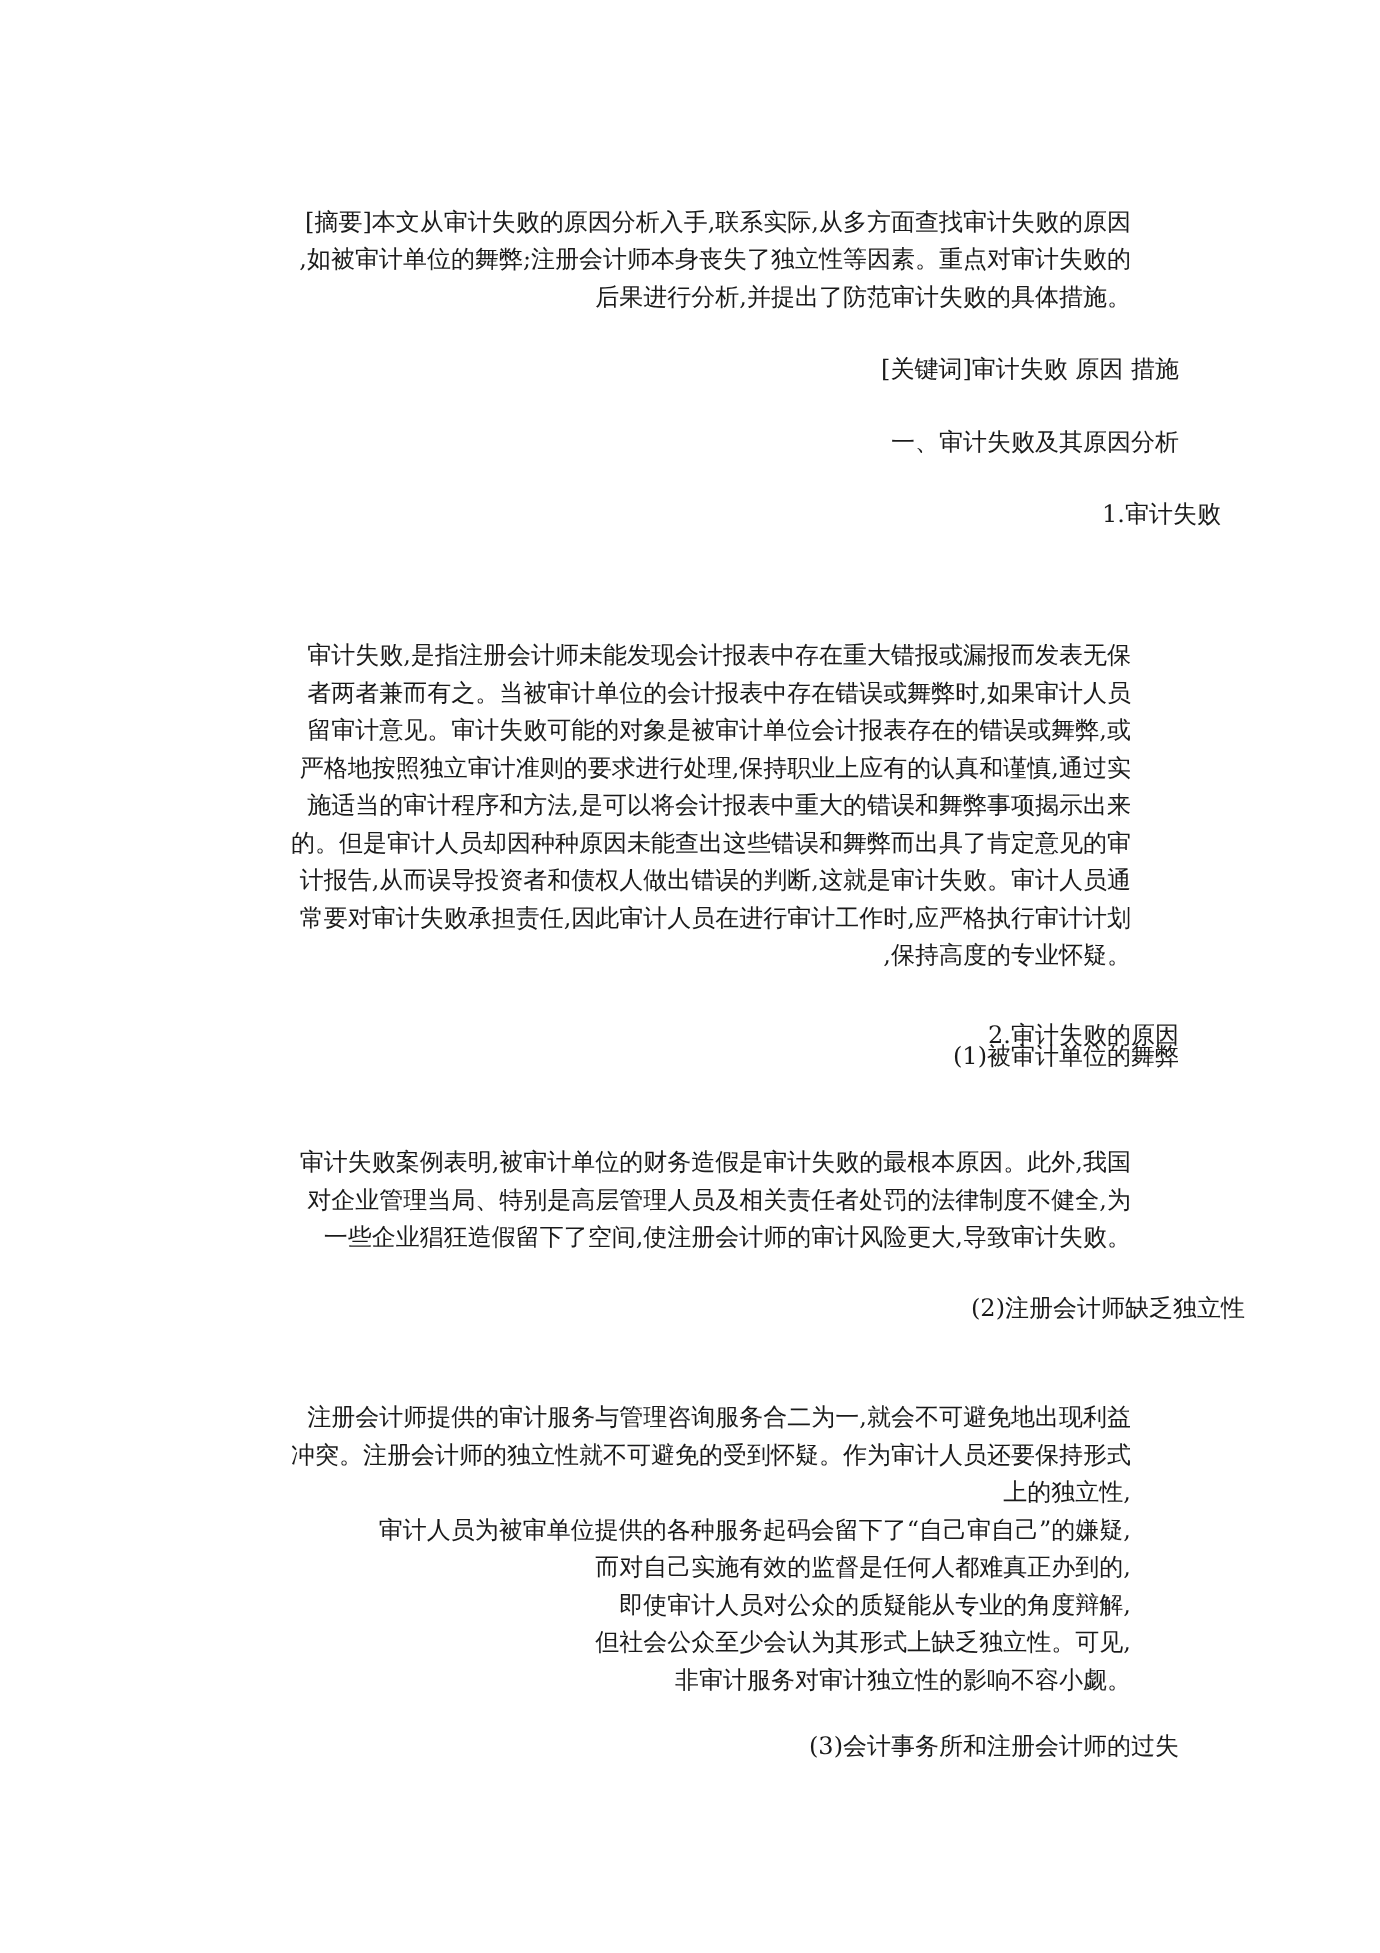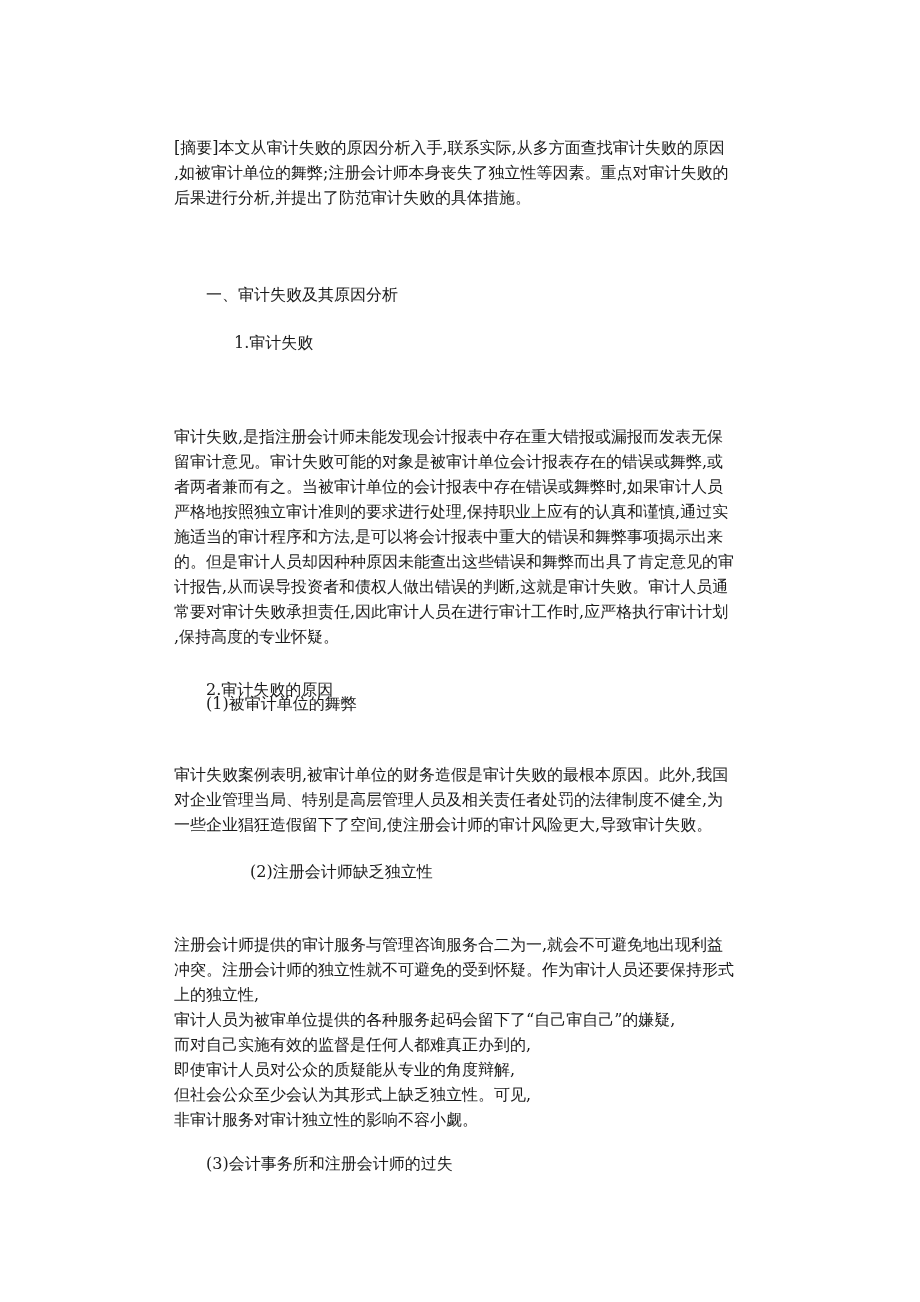--- a/index.html
+++ b/index.html
@@ -1,47 +1,50 @@
 <!DOCTYPE html>
 <html><head>
 <meta charset="utf-8">
 <style>
   html, body { margin: 0; padding: 0; background: #ffffff; }
   body { width: 920px; height: 1302px; position: relative; overflow: hidden;
          font-family: "DejaVu Serif", "Liberation Serif", serif; color: #1a1a1a; }
-  .page { position: absolute; left: 0; top: 0; width: 920px; height: 1302px; }
+  .page { position: absolute; left: 0; top: 0; width: 920px; height: 1302px; text-align: right; }
   .block { position: absolute; left: 174px; width: 580px; font-size: 16px; line-height: 25px;
            white-space: nowrap; }
   .line { display: block; height: 25px; }
   .indent { left: 206px; }
 </style>
 </head>
 <body>
 
 <div class="page">
 
   <div class="block" style="top:135px;">
     <span class="line">[摘要]本文从审计失败的原因分析入手,联系实际,从多方面查找审计失败的原因</span>
     <span class="line">,如被审计单位的舞弊;注册会计师本身丧失了独立性等因素。重点对审计失败的</span>
     <span class="line">后果进行分析,并提出了防范审计失败的具体措施。</span>
   </div>
 
+  <div class="block indent" style="top:233px;">
+    <span class="line">[关键词]审计失败 原因 措施</span>
+  </div>
 
   <div class="block indent" style="top:282px;">
     <span class="line">一、审计失败及其原因分析</span>
   </div>
 
   <div class="block indent" style="top:330px;margin-left:28px;">
     <span class="line">1.审计失败</span>
   </div>
 
   <div class="block" style="top:400px;margin-top:24px;">
     <span class="line">审计失败,是指注册会计师未能发现会计报表中存在重大错报或漏报而发表无保</span>
+    <span class="line">者两者兼而有之。当被审计单位的会计报表中存在错误或舞弊时,如果审计人员</span>
     <span class="line">留审计意见。审计失败可能的对象是被审计单位会计报表存在的错误或舞弊,或</span>
-    <span class="line">者两者兼而有之。当被审计单位的会计报表中存在错误或舞弊时,如果审计人员</span>
     <span class="line">严格地按照独立审计准则的要求进行处理,保持职业上应有的认真和谨慎,通过实</span>
     <span class="line">施适当的审计程序和方法,是可以将会计报表中重大的错误和舞弊事项揭示出来</span>
     <span class="line">的。但是审计人员却因种种原因未能查出这些错误和舞弊而出具了肯定意见的审</span>
     <span class="line">计报告,从而误导投资者和债权人做出错误的判断,这就是审计失败。审计人员通</span>
     <span class="line">常要对审计失败承担责任,因此审计人员在进行审计工作时,应严格执行审计计划</span>
     <span class="line">,保持高度的专业怀疑。</span>
   </div>
 
   <div class="block indent" style="top:677px;">
     <span class="line">2.审计失败的原因</span>

